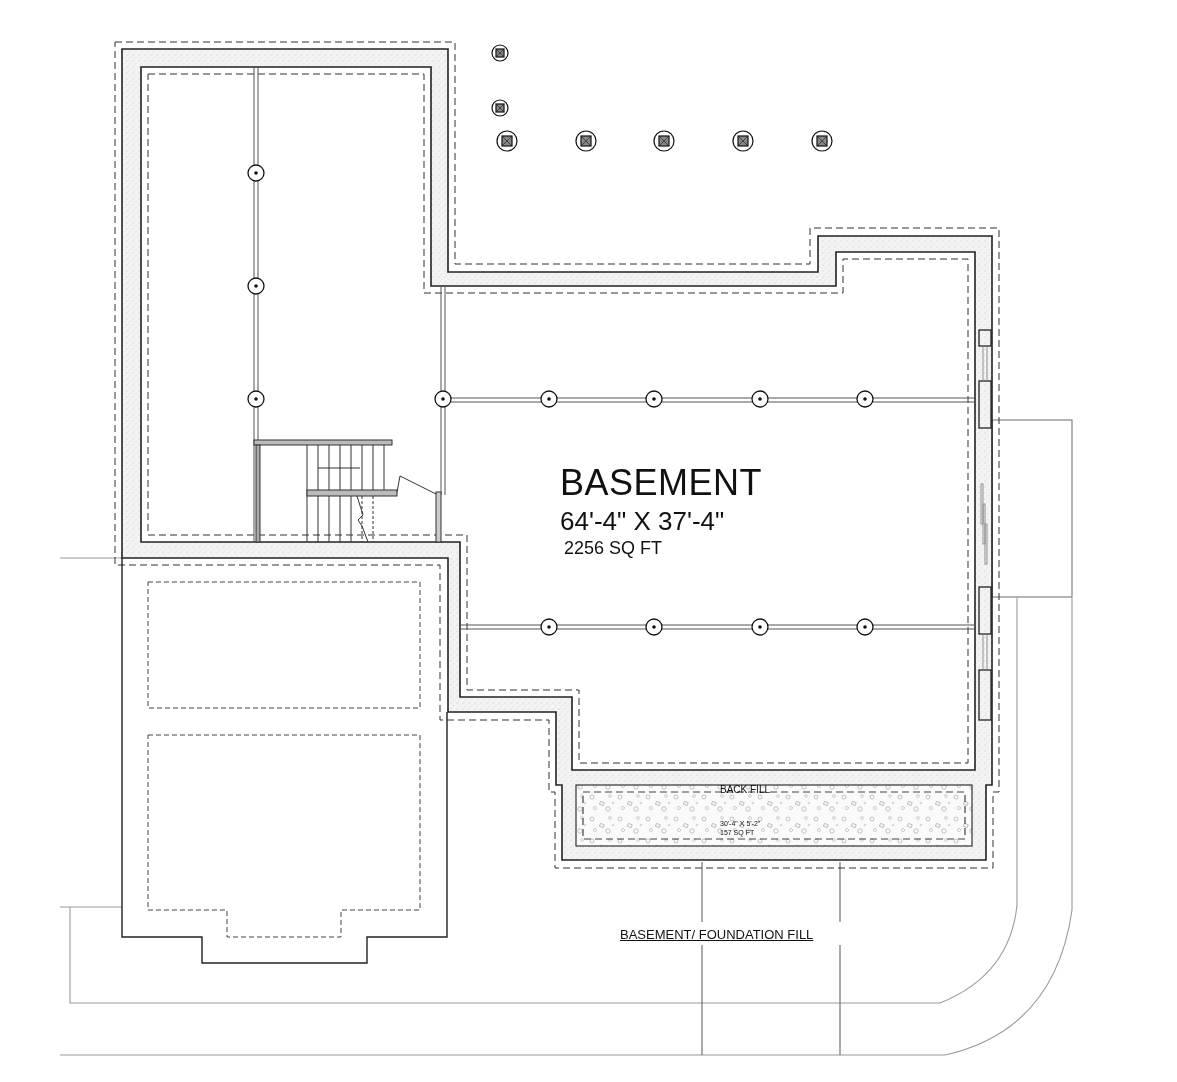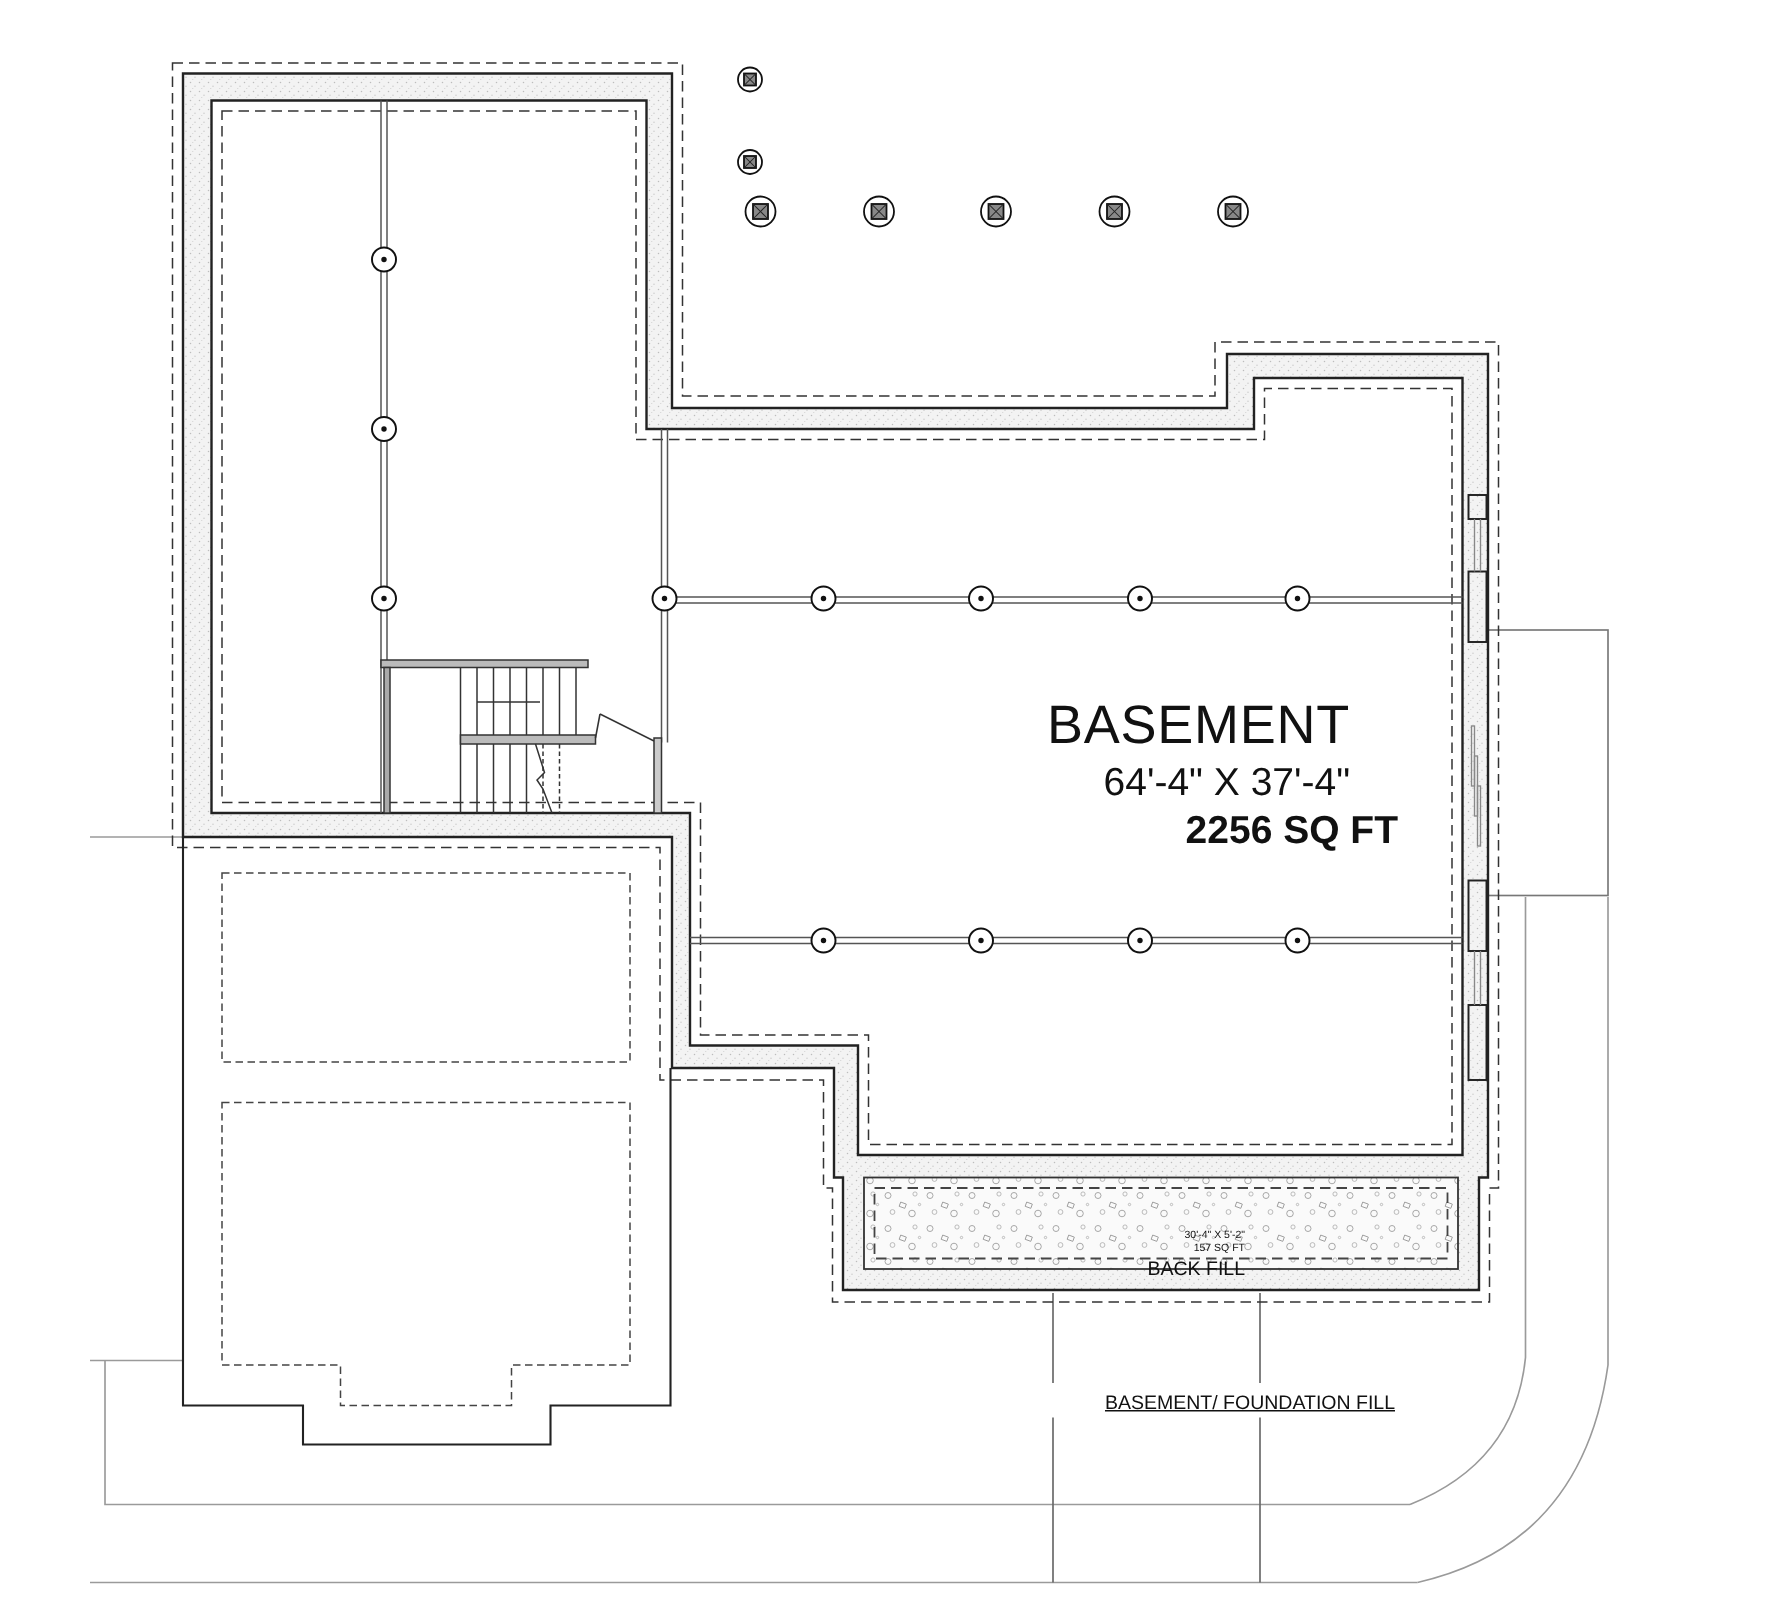--- a/index.html
+++ b/index.html
@@ -1,22 +1,22 @@
 <!DOCTYPE html>
 <html><head>
 <meta charset="utf-8">
 <style>
   html,body{margin:0;padding:0;background:#ffffff;}
   body{width:1177px;height:1082px;position:relative;overflow:hidden;font-family:"Liberation Sans",sans-serif;}
   #plan{position:absolute;left:0;top:0;}
-  .lbl{position:absolute;color:#111;text-align:right;white-space:nowrap;font-family:"Liberation Sans",sans-serif;}
+  .lbl{position:absolute;color:#111;text-align:left;white-space:nowrap;font-family:"Liberation Sans",sans-serif;}
   #room-name{left:560px;top:462px;width:340px;font-size:36px;letter-spacing:0.5px;}
   #room-dims{left:560px;top:506px;width:340px;font-size:26px;}
-  #room-area{left:592px;top:538px;width:340px;font-size:26px;font-weight:bold;}
-  #bf-name{left:720px;top:838px;width:110px;font-size:13px;}
+  #room-area{left:564px;top:538px;width:340px;font-size:18px;}
+  #bf-name{left:720px;top:784px;width:110px;font-size:10px;}
   #bf-dims{left:720px;top:820px;width:110px;font-size:7px;}
   #bf-area{left:720px;top:829px;width:110px;font-size:7px;}
   #plan-title{left:620px;top:927px;width:310px;font-size:13px;text-decoration:underline;}
 </style>
 </head>
 <body>
 
 <svg id="plan" width="1177" height="1082" viewBox="0 0 1177 1082" xmlns="http://www.w3.org/2000/svg">
   <defs>
     <pattern id="stip" width="6" height="6" patternUnits="userSpaceOnUse">

